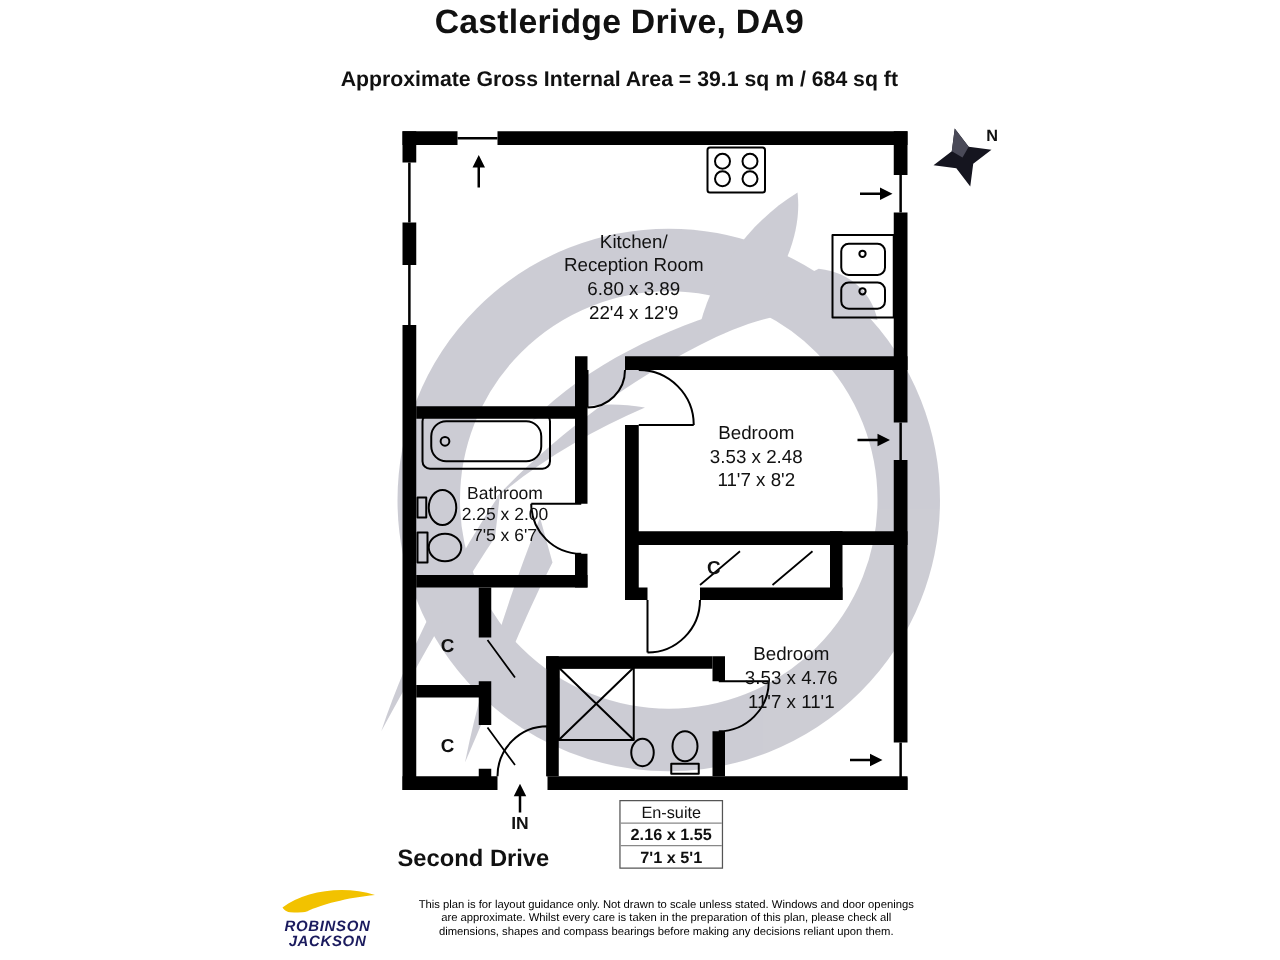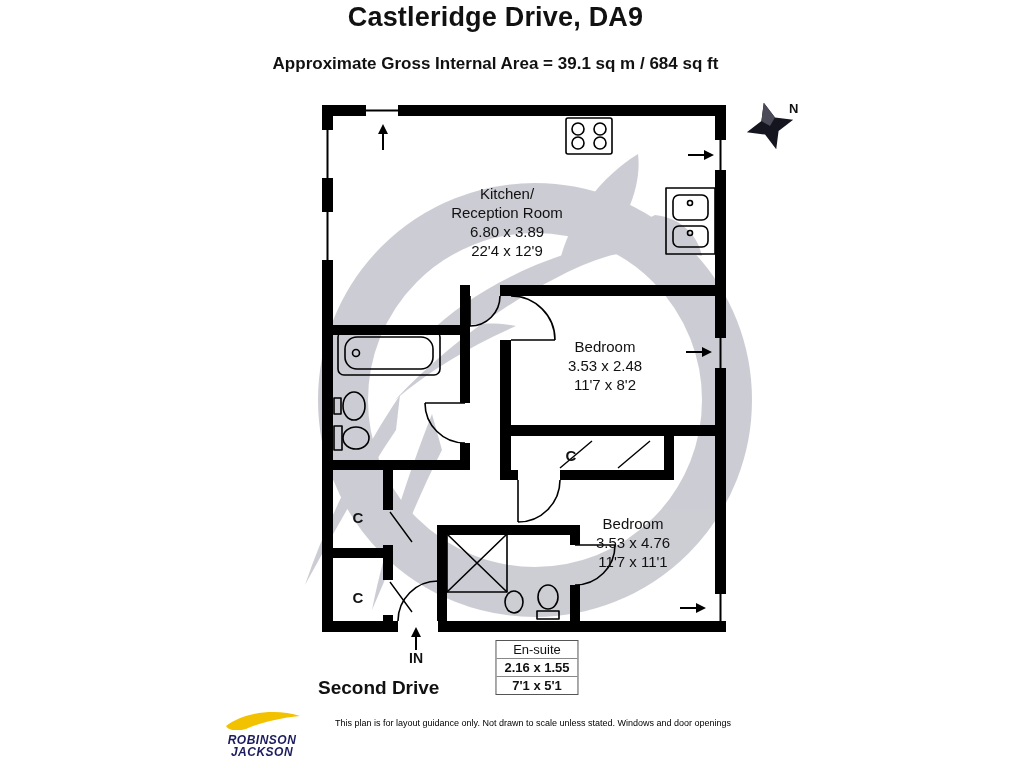--- a/index.html
+++ b/index.html
@@ -153,20 +153,25 @@
     <div>6.80 x 3.89</div>
     <div>22'4 x 12'9</div>
   </div>
 
   <div class="room-label" style="left:605px;top:337px">
     <div>Bedroom</div>
     <div>3.53 x 2.48</div>
     <div>11'7 x 8'2</div>
   </div>
 
+  <div class="room-label small" style="left:404px;top:386px">
+    <div>Bathroom</div>
+    <div>2.25 x 2.00</div>
+    <div>7'5 x 6'7</div>
+  </div>
 
   <div class="room-label" style="left:633px;top:514px">
     <div>Bedroom</div>
     <div>3.53 x 4.76</div>
     <div>11'7 x 11'1</div>
   </div>
 
   <div class="ensuite-box">
     <div class="row">En-suite</div>
     <div class="row">2.16 x 1.55</div>
@@ -183,15 +188,17 @@
   <div class="abs logo">
     <svg width="84" height="20" viewBox="0 0 84 20">
       <path d="M 6 16 C 24 2 56 -2 80 6 C 58 8 36 14 26 19 C 16 22 8 20 6 16 Z" fill="#f2c200"></path>
     </svg>
     <div class="logo-text">ROBINSON</div>
     <div class="logo-text">JACKSON</div>
   </div>
 
   <div class="abs disclaimer">
     <div>This plan is for layout guidance only. Not drawn to scale unless stated. Windows and door openings</div>
+    <div>are approximate. Whilst every care is taken in the preparation of this plan, please check all</div>
+    <div>dimensions, shapes and compass bearings before making any decisions reliant upon them.</div>
   </div>
 
 </div>
 
 </body></html>

